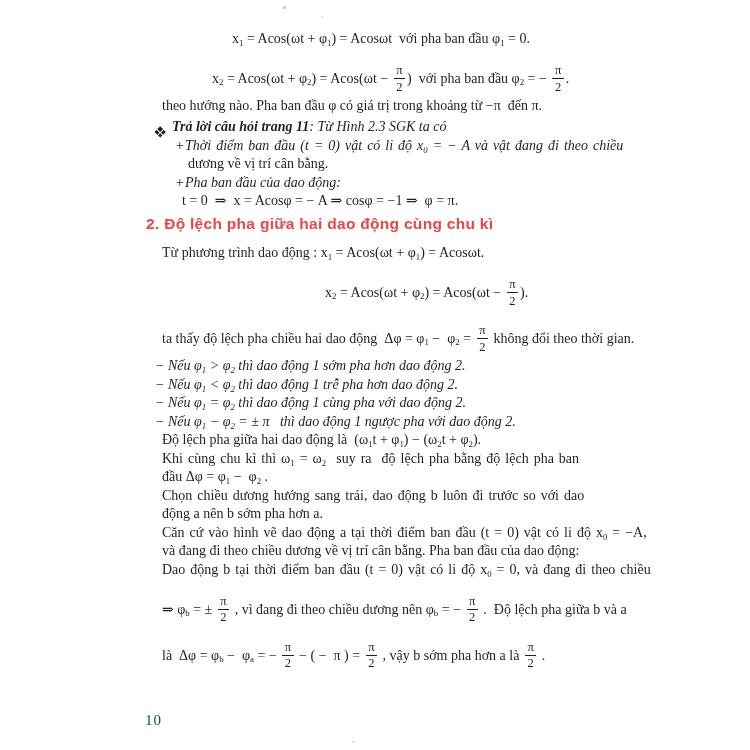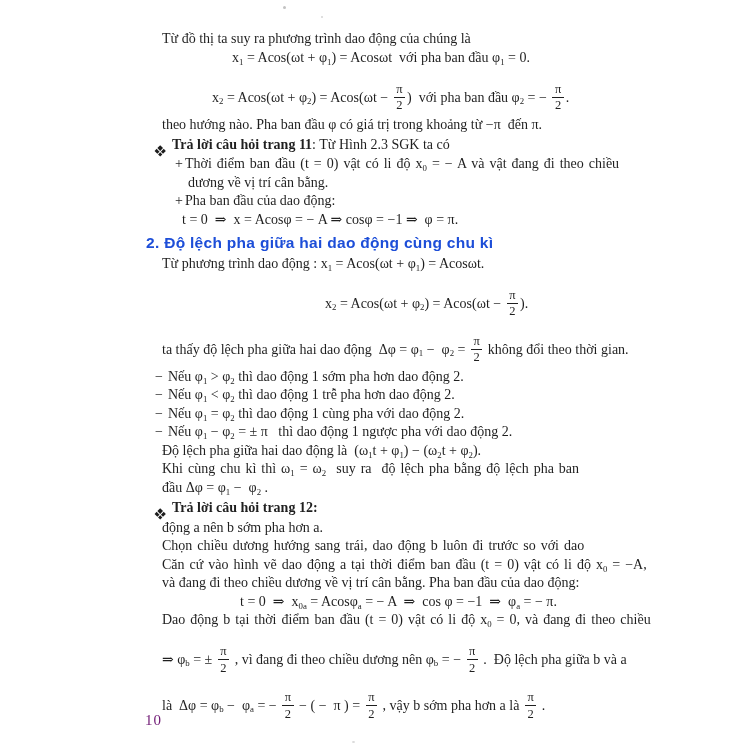--- a/index.html
+++ b/index.html
@@ -24,28 +24,28 @@
   }
   .just { word-spacing:1.5px; }
   .hasfrac { margin-top:17px; margin-bottom:3px; }
   
   .p, .body { margin-left:0; }
   .cont { margin-left:26px; }
   .bullet { margin-left:-7px; }
   .plus { margin-left:13px; }
   .answer { margin-left:-6px; margin-top:2.5px; }
   .heading {
-    margin:5px 0 3px -16px;
+    margin:5px 0 11px -16px;
     font-family:"Liberation Sans","DejaVu Sans",sans-serif;
     font-weight:bold;
     font-size:15.5px;
     letter-spacing:0.3px;
-    color:#1d4ed8;
+    color:#ef4444;
   }
-  .flexline { display:flex; align-items:baseline; }
+  .flexline { display:flex; align-items:baseline;font-style:italic; }
   .flexline .txt { flex:1 1 auto; white-space:pre; }
   .marker { flex:none; display:inline-block; }
   .m-dash { width:13px; }
   .m-plus { width:10px; }
   .m-diamond { width:16px; position:relative; }
   
   .dicon {
     display:inline-grid;
     grid-template-columns:3.5px 3.5px;
     grid-gap:1.4px;
@@ -76,59 +76,56 @@
   }
   .frac .fd {
     display:block;
     font-size:12.5px;
     padding-top:1.5px;
   }
   #pagenum {
     position:absolute;
     left:145px; top:712px;
     font-size:15px;
-    color:#701a75;
+    color:#0c4a6e;
     letter-spacing:1px;
   }
   .speck { position:absolute; background:#c2c2c2; border-radius:50%; }
   #speck1 { left:283px; top:6px;  width:3px; height:3px; }
   #speck2 { left:321px; top:16px; width:2px; height:2px; opacity:.7; }
   #speck3 { left:352px; top:741px; width:3px; height:2px; opacity:.6; }
 </style>
 </head>
 <body style="background: rgb(255, 255, 255); color: rgb(31, 31, 31);">
 
 <div id="sheet">
   <main id="content">
-      <div class="line p"><span>Từ đồ thị ta suy ra phương trình dao động của chúng là</span></div>
       <div class="line eq" style="margin-left: 70px;"><span>x</span><span class="sub">1</span><span> = Acos(ωt + φ</span><span class="sub">1</span><span>) = Acosωt  với pha ban đầu φ</span><span class="sub">1</span><span> = 0.</span></div>
       <div class="line eq hasfrac" style="margin-left: 50px;"><span>x</span><span class="sub">2</span><span> = Acos(ωt + φ</span><span class="sub">2</span><span>) = Acos(ωt − </span><span class="frac"><span class="fn">π</span><span class="fd">2</span></span><span>)  với pha ban đầu φ</span><span class="sub">2</span><span> = − </span><span class="frac"><span class="fn">π</span><span class="fd">2</span></span><span>.</span></div>
       <div class="line p"><span>theo hướng nào. Pha ban đầu φ có giá trị trong khoảng từ −π  đến π.</span></div>
       <div class="line answer flexline"><span class="marker m-diamond"><span class="dicon"><i></i><i></i><i></i><i></i></span></span><span class="txt"><span class="bseg">Trả lời câu hỏi trang 11</span><span>: Từ Hình 2.3 SGK ta có</span></span></div>
       <div class="line plus just flexline"><span class="marker m-plus">+</span><span class="txt"><span>Thời điểm ban đầu (t = 0) vật có li độ x</span><span class="sub">0</span><span> = − A và vật đang đi theo chiều</span></span></div>
       <div class="line cont"><span>dương về vị trí cân bằng.</span></div>
       <div class="line plus flexline"><span class="marker m-plus">+</span><span class="txt"><span>Pha ban đầu của dao động:</span></span></div>
       <div class="line eq" style="margin-left: 20px;"><span>t = 0  ⇒  x = Acosφ = − A ⇒ cosφ = −1 ⇒  φ = π.</span></div>
       <div class="line heading"><span>2. Độ lệch pha giữa hai dao động cùng chu kì</span></div>
       <div class="line p"><span>Từ phương trình dao động : x</span><span class="sub">1</span><span> = Acos(ωt + φ</span><span class="sub">1</span><span>) = Acosωt.</span></div>
       <div class="line eq hasfrac" style="margin-left: 163px;"><span>x</span><span class="sub">2</span><span> = Acos(ωt + φ</span><span class="sub">2</span><span>) = Acos(ωt − </span><span class="frac"><span class="fn">π</span><span class="fd">2</span></span><span>).</span></div>
-      <div class="line p hasfrac"><span>ta thấy độ lệch pha giữa hai dao động  Δφ = φ</span><span class="sub">1</span><span> −  φ</span><span class="sub">2</span><span> = </span><span class="frac"><span class="fn">π</span><span class="fd">2</span></span><span> không đổi theo thời gian.</span></div>
+      <div class="line p hasfrac"><span>ta thấy độ lệch pha chiều hai dao động  Δφ = φ</span><span class="sub">1</span><span> −  φ</span><span class="sub">2</span><span> = </span><span class="frac"><span class="fn">π</span><span class="fd">2</span></span><span> không đổi theo thời gian.</span></div>
       <div class="line bullet flexline"><span class="marker m-dash">−</span><span class="txt"><span>Nếu φ</span><span class="sub">1</span><span> &gt; φ</span><span class="sub">2</span><span> thì dao động 1 sớm pha hơn dao động 2.</span></span></div>
       <div class="line bullet flexline"><span class="marker m-dash">−</span><span class="txt"><span>Nếu φ</span><span class="sub">1</span><span> &lt; φ</span><span class="sub">2</span><span> thì dao động 1 trễ pha hơn dao động 2.</span></span></div>
       <div class="line bullet flexline"><span class="marker m-dash">−</span><span class="txt"><span>Nếu φ</span><span class="sub">1</span><span> = φ</span><span class="sub">2</span><span> thì dao động 1 cùng pha với dao động 2.</span></span></div>
       <div class="line bullet flexline"><span class="marker m-dash">−</span><span class="txt"><span>Nếu φ</span><span class="sub">1</span><span> − φ</span><span class="sub">2</span><span> = ± π   thì dao động 1 ngược pha với dao động 2.</span></span></div>
       <div class="line body"><span>Độ lệch pha giữa hai dao động là  (ω</span><span class="sub">1</span><span>t + φ</span><span class="sub">1</span><span>) − (ω</span><span class="sub">2</span><span>t + φ</span><span class="sub">2</span><span>).</span></div>
       <div class="line body just"><span>Khi cùng chu kì thì ω</span><span class="sub">1</span><span> = ω</span><span class="sub">2</span><span>  suy ra  độ lệch pha bằng độ lệch pha ban</span></div>
       <div class="line body"><span>đầu Δφ = φ</span><span class="sub">1</span><span> −  φ</span><span class="sub">2</span><span> .</span></div>
-      <div class="line answer flexline"><span class="marker m-diamond"><span class="dicon"><i></i><i></i><i></i><i></i></span></span><span class="txt"><span class="bseg">Trả lời câu hỏi trang 12:</span></span></div>
+      <div class="line body just"><span>Chọn chiều dương hướng sang trái, dao động b luôn đi trước so với dao</span></div>
       <div class="line body"><span>động a nên b sớm pha hơn a.</span></div>
-      <div class="line body just"><span>Chọn chiều dương hướng sang trái, dao động b luôn đi trước so với dao</span></div>
       <div class="line body just"><span>Căn cứ vào hình vẽ dao động a tại thời điểm ban đầu (t = 0) vật có li độ x</span><span class="sub">0</span><span> = −A,</span></div>
       <div class="line body"><span>và đang đi theo chiều dương về vị trí cân bằng. Pha ban đầu của dao động:</span></div>
-      <div class="line eq" style="margin-left: 78px;"><span>t = 0  ⇒  x</span><span class="sub">0a</span><span> = Acosφ</span><span class="sub">a</span><span> = − A  ⇒  cos φ = −1  ⇒  φ</span><span class="sub">a</span><span> = − π.</span></div>
       <div class="line body just"><span>Dao động b tại thời điểm ban đầu (t = 0) vật có li độ x</span><span class="sub">0</span><span> = 0, và đang đi theo chiều</span></div>
       <div class="line body hasfrac"><span>⇒ φ</span><span class="sub">b</span><span> = ± </span><span class="frac"><span class="fn">π</span><span class="fd">2</span></span><span> , vì đang đi theo chiều dương nên φ</span><span class="sub">b</span><span> = − </span><span class="frac"><span class="fn">π</span><span class="fd">2</span></span><span> .  Độ lệch pha giữa b và a</span></div>
       <div class="line body hasfrac"><span>là  Δφ = φ</span><span class="sub">b</span><span> −  φ</span><span class="sub">a</span><span> = − </span><span class="frac"><span class="fn">π</span><span class="fd">2</span></span><span> − ( −  π ) = </span><span class="frac"><span class="fn">π</span><span class="fd">2</span></span><span> , vậy b sớm pha hơn a là </span><span class="frac"><span class="fn">π</span><span class="fd">2</span></span><span> .</span></div>
     </main>
   <div id="pagenum">10</div>
   <div class="speck" id="speck1"></div>
   <div class="speck" id="speck2"></div>
   <div class="speck" id="speck3"></div>
 </div>
 

